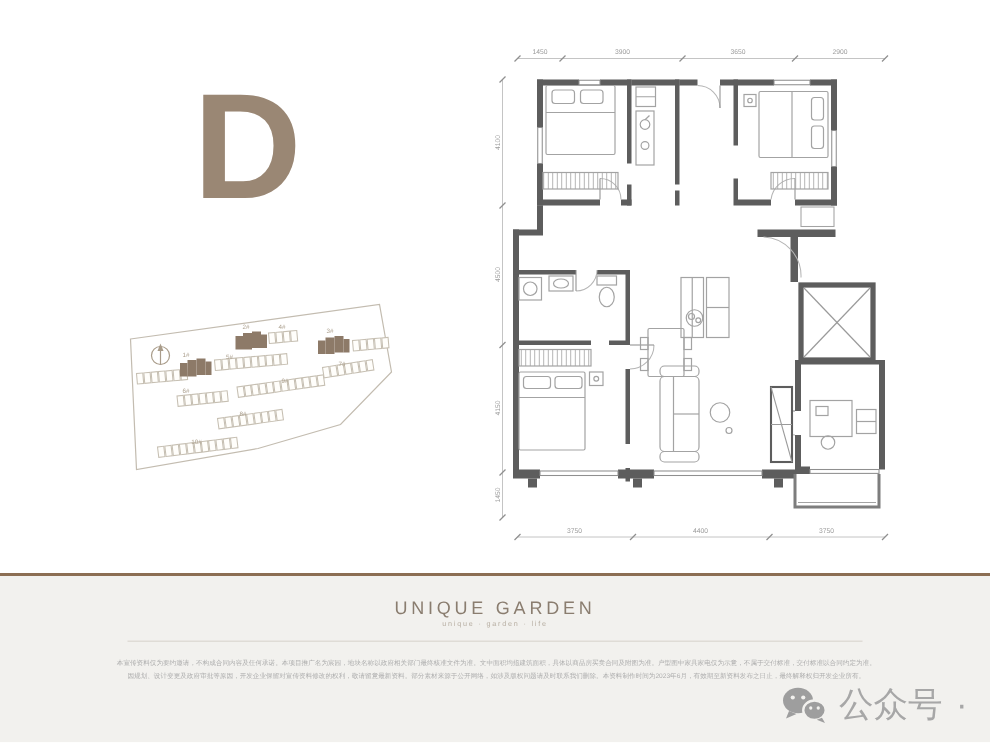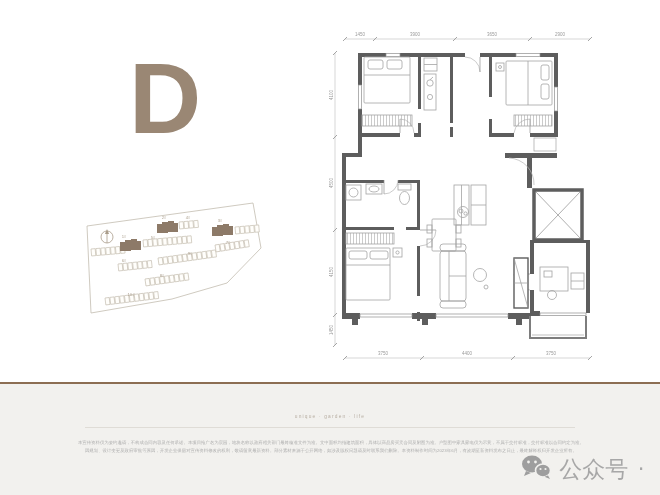--- a/index.html
+++ b/index.html
@@ -24,21 +24,21 @@
   
   .rule{position:absolute;left:0;top:382px;width:660px;height:2px;background:#8c6e53;}
   .footer{position:absolute;left:0;top:384px;width:660px;height:111px;background:#f2f1ee;}
   .brand{position:absolute;left:0;top:14px;width:660px;text-align:center;font-size:12px;
          letter-spacing:2.5px;color:#8a7d6f;font-weight:400;}
   .tagline{position:absolute;left:0;top:30px;width:660px;text-align:center;font-size:6px;
            letter-spacing:1.5px;color:#b7aea2;transform:scale(0.8);transform-origin:center top;}
   .footer-rule{position:absolute;left:85px;right:85px;top:43px;border-top:1px solid #dfdcd6;}
   .disclaimer{position:absolute;left:60px;top:54px;width:985px;transform:scale(0.55);
               transform-origin:left top;font-size:8px;line-height:1.95;color:#aeaeae;text-align:center;}
-  .watermark{position:absolute;right:14px;top:70px;display:flex;align-items:flex-start;gap:8px;
+  .watermark{position:absolute;right:14px;top:70px;display:flex;align-items:center;gap:8px;
              font-size:23px;color:#a7a7a7;}
   .wm-sep{margin:0 1px;}
   
   text{font-family:"Liberation Sans",sans-serif;}
 </style>
 </head>
 <body>
 
 <div class="canvas">
 
@@ -393,20 +393,21 @@
     </g>
 
     <g stroke="#7d7d7d" fill="none">
       <polyline points="202,289 202,311 258,311 258,289" stroke-width="2"></polyline>
       <line x1="204" y1="308" x2="256" y2="308" stroke-width="0.7" stroke="#a3a3a3"></line>
     </g>
   </svg>
 
   <div class="rule"></div>
   <div class="footer">
+    <div class="brand">UNIQUE GARDEN</div>
     <div class="tagline">unique · garden · life</div>
     <div class="footer-rule"></div>
     <div class="disclaimer">
       <div>本宣传资料仅为要约邀请，不构成合同内容及任何承诺。本项目推广名为宸园，地块名称以政府相关部门最终核准文件为准。文中面积均指建筑面积，具体以商品房买卖合同及附图为准。户型图中家具家电仅为示意，不属于交付标准，交付标准以合同约定为准。</div>
       <div>因规划、设计变更及政府审批等原因，开发企业保留对宣传资料修改的权利，敬请留意最新资料。部分素材来源于公开网络，如涉及版权问题请及时联系我们删除。本资料制作时间为2023年6月，有效期至新资料发布之日止，最终解释权归开发企业所有。</div>
     </div>
     <div class="watermark">
       <svg class="wechat-icon" width="30" height="26" viewBox="0 0 30 26">
         <ellipse cx="11" cy="10" rx="10" ry="8.5" fill="#9e9e9e"></ellipse>
         <polygon points="5,17 3,22 10,19" fill="#9e9e9e"></polygon>

